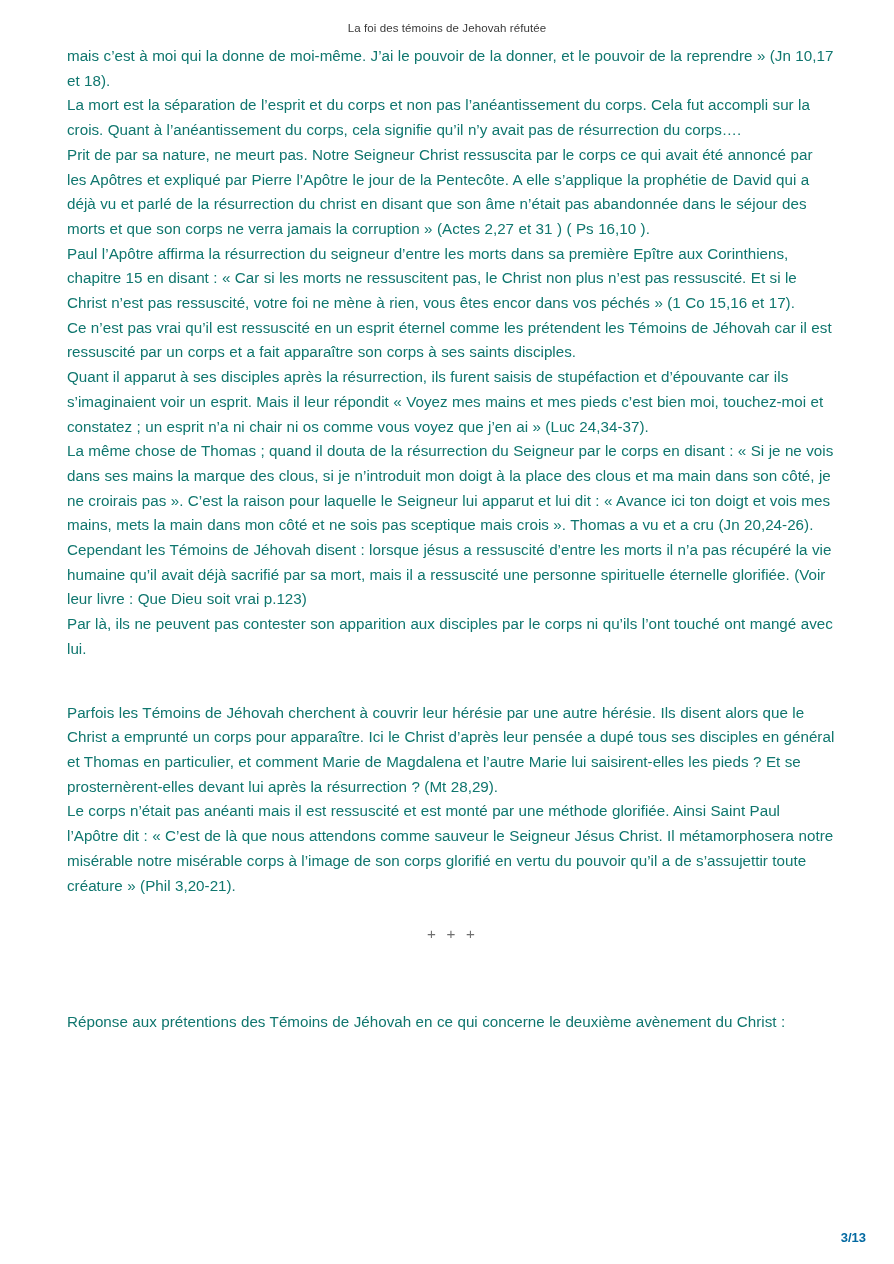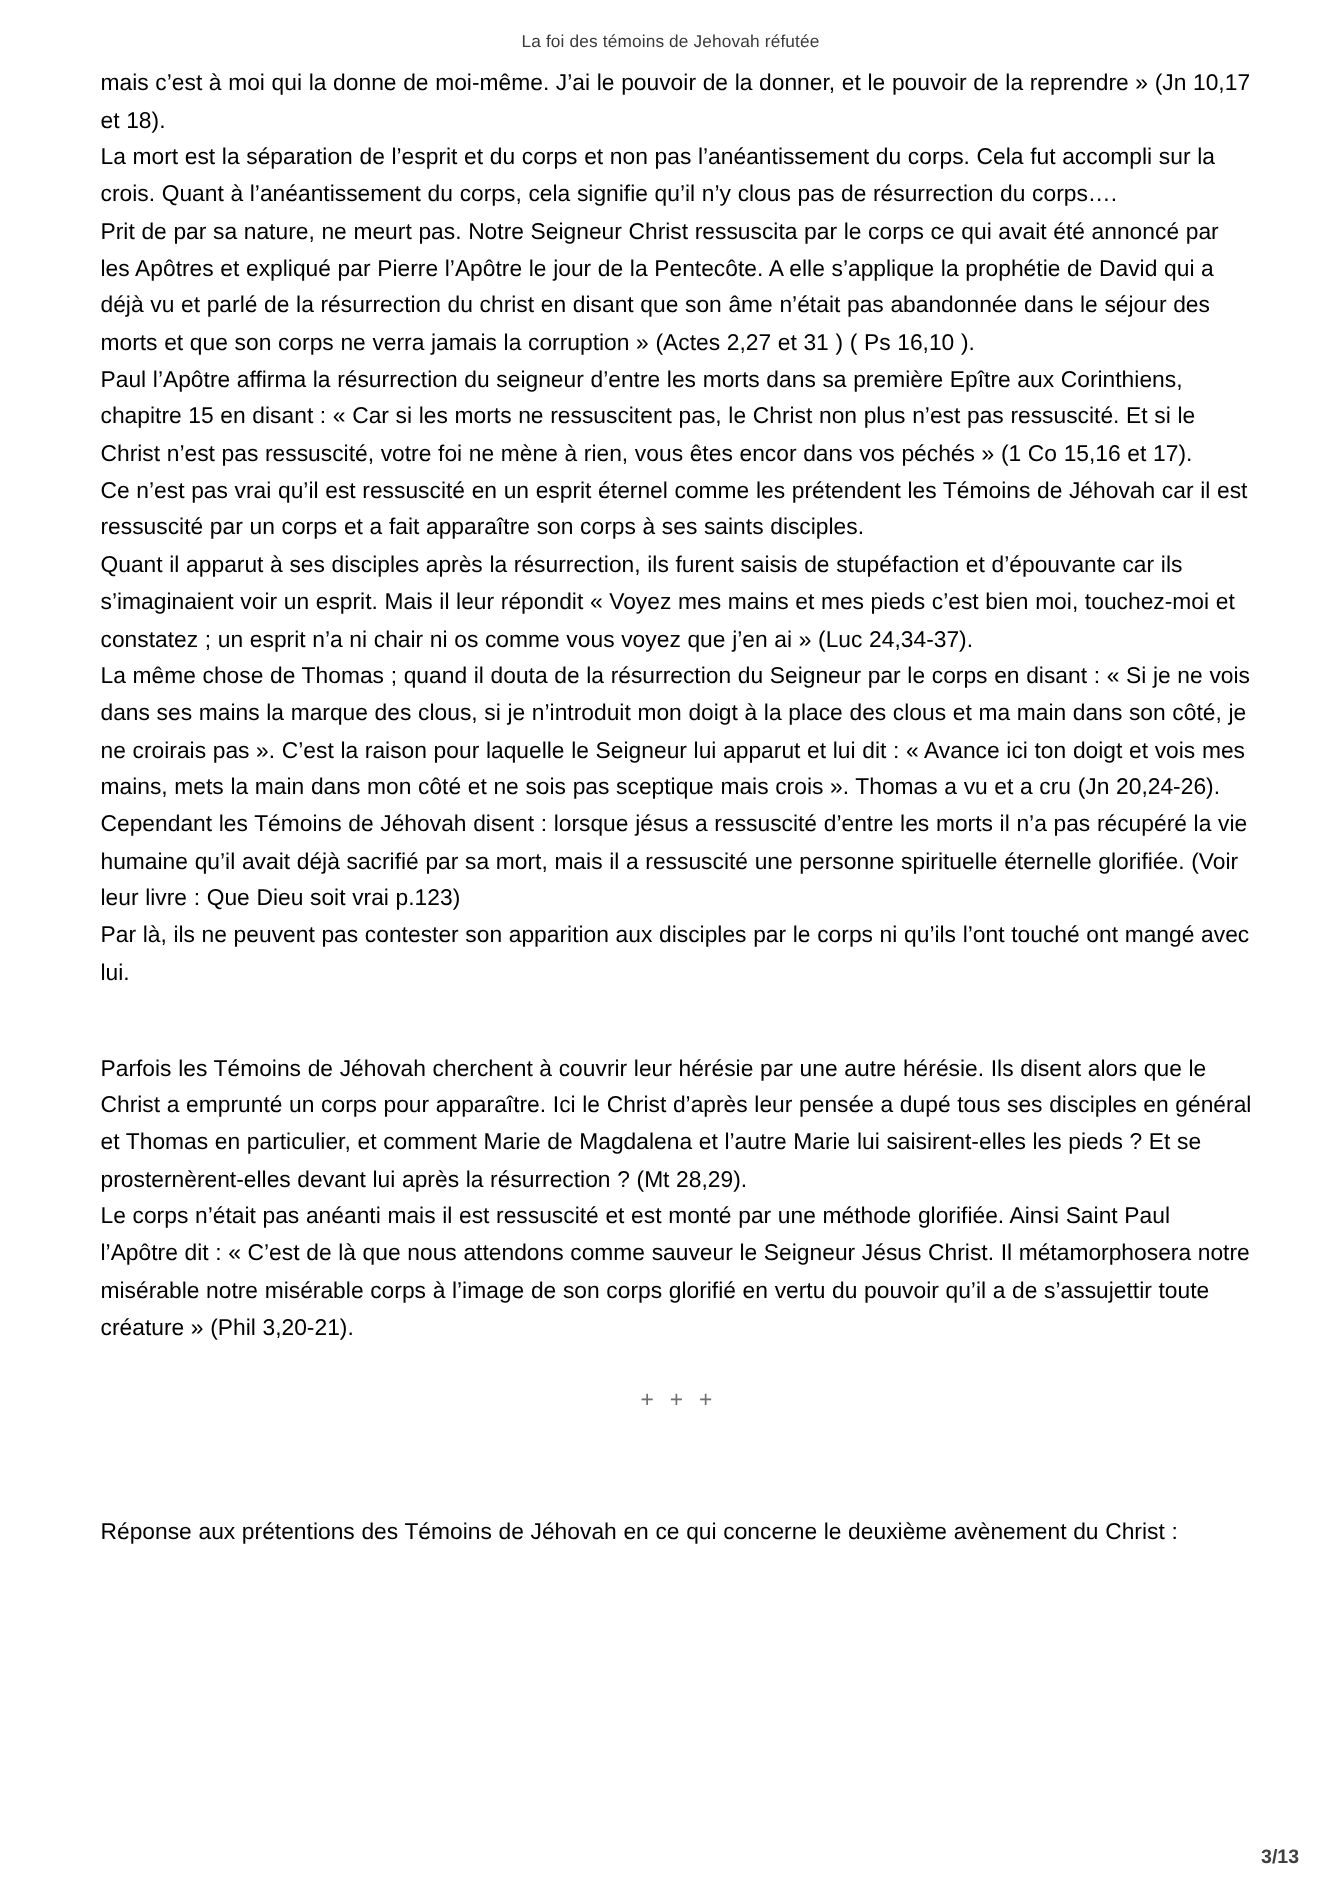--- a/index.html
+++ b/index.html
@@ -33,21 +33,21 @@
   }
   .body-area {
     position: absolute;
     top: 44px;
     left: 67px;
     width: 768px;
   }
   .para {
     font-size: 15.2px;
     line-height: 24.7px;
-    color: #000000;
+    color: #0f766e;
     text-align: left;
     margin: 0;
     letter-spacing: 0.01px;
     word-spacing: 0.2px;
   }
   .block-gap {
     height: 39px;
   }
   .gap-small {
     height: 24px;
@@ -60,35 +60,35 @@
     letter-spacing: 3.2px;
     padding-left: 3px;
     margin: 0;
   }
   .page-number {
     position: absolute;
     right: 28px;
     bottom: 18px;
     font-size: 13px;
     font-weight: bold;
-    color: #404040;
+    color: #0369a1;
     line-height: 16px;
   }
 </style>
 </head>
 <body>
 
 <div class="page">
 
   <div class="page-header">La foi des témoins de Jehovah réfutée</div>
 
   <div class="body-area">
 
     <p class="para">mais c’est à moi qui la donne de moi-même. J’ai le pouvoir de la donner, et le pouvoir de la reprendre » (Jn 10,17 et 18).</p>
-    <p class="para">La mort est la séparation de l’esprit et du corps et non pas l’anéantissement du corps. Cela fut accompli sur la crois. Quant à l’anéantissement du corps, cela signifie qu’il n’y clous pas de résurrection du corps….</p>
+    <p class="para">La mort est la séparation de l’esprit et du corps et non pas l’anéantissement du corps. Cela fut accompli sur la crois. Quant à l’anéantissement du corps, cela signifie qu’il n’y avait pas de résurrection du corps….</p>
     <p class="para">Prit de par sa nature, ne meurt pas. Notre Seigneur Christ ressuscita par le corps ce qui avait été annoncé par les Apôtres et expliqué par Pierre l’Apôtre le jour de la Pentecôte. A elle s’applique la prophétie de David qui a déjà vu et parlé de la résurrection du christ en disant que son âme n’était pas abandonnée dans le séjour des morts et que son corps ne verra jamais la corruption » (Actes 2,27 et 31 ) ( Ps 16,10 ).</p>
     <p class="para">Paul l’Apôtre affirma la résurrection du seigneur d’entre les morts dans sa première Epître aux Corinthiens, chapitre 15 en disant : « Car si les morts ne ressuscitent pas, le Christ non plus n’est pas ressuscité. Et si le Christ n’est pas ressuscité, votre foi ne mène à rien, vous êtes encor dans vos péchés » (1 Co 15,16 et 17).</p>
     <p class="para">Ce n’est pas vrai qu’il est ressuscité en un esprit éternel comme les prétendent les Témoins de Jéhovah car il est ressuscité par un corps et a fait apparaître son corps à ses saints disciples.</p>
     <p class="para">Quant il apparut à ses disciples après la résurrection, ils furent saisis de stupéfaction et d’épouvante car ils s’imaginaient voir un esprit. Mais il leur répondit « Voyez mes mains et mes pieds c’est bien moi, touchez-moi et constatez ; un esprit n’a ni chair ni os comme vous voyez que j’en ai » (Luc 24,34-37).</p>
     <p class="para">La même chose de Thomas ; quand il douta de la résurrection du Seigneur par le corps en disant : « Si je ne vois dans ses mains la marque des clous, si je n’introduit mon doigt à la place des clous et ma main dans son côté, je ne croirais pas ». C’est la raison pour laquelle le Seigneur lui apparut et lui dit : « Avance ici ton doigt et vois mes mains, mets la main dans mon côté et ne sois pas sceptique mais crois ». Thomas a vu et a cru (Jn 20,24-26).</p>
     <p class="para">Cependant les Témoins de Jéhovah disent : lorsque jésus a ressuscité d’entre les morts il n’a pas récupéré la vie humaine qu’il avait déjà sacrifié par sa mort, mais il a ressuscité une personne spirituelle éternelle glorifiée. (Voir leur livre : Que Dieu soit vrai p.123)</p>
     <p class="para">Par là, ils ne peuvent pas contester son apparition aux disciples par le corps ni qu’ils l’ont touché ont mangé avec lui.</p>
 
     <div class="block-gap"></div>
 

